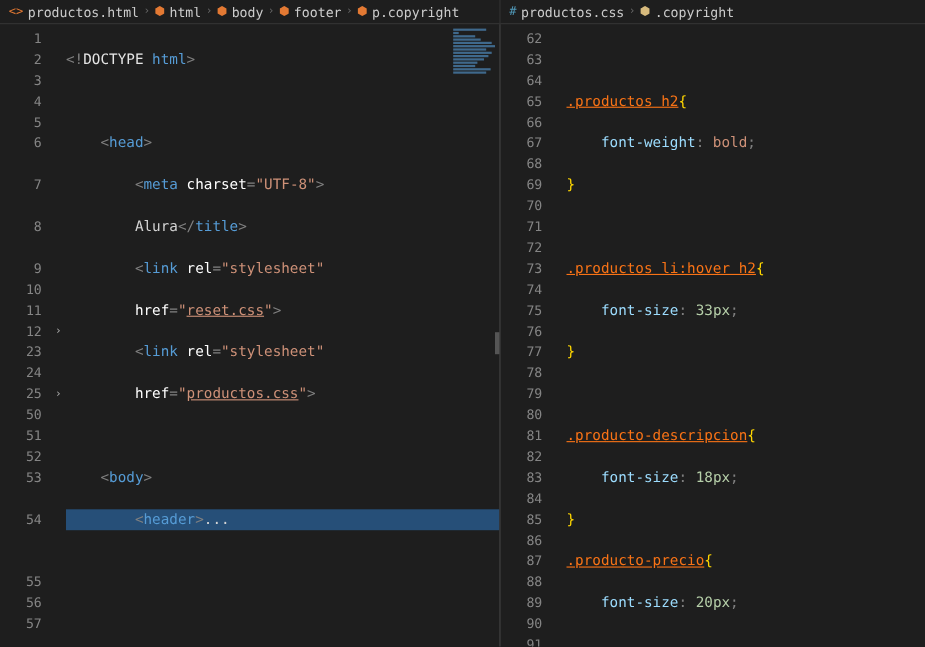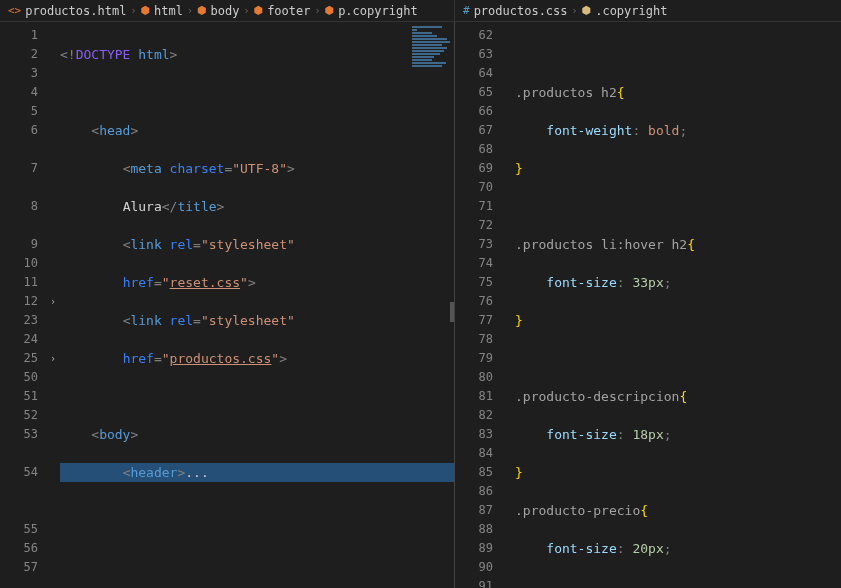--- a/index.html
+++ b/index.html
@@ -78,27 +78,27 @@
   line-height: 19px;
   font-size: 13px;
 }
 .code .line {
   height: 19px;
   position: relative;
 }
 .code .line.folded { background: #264f78; }
 
 .t-tag { color: #569cd6; }
-.t-attr { color: #3b82f6; }
+.t-attr { color: #ffffff; }
 .t-str { color: #ce9178; }
 .t-str.u { text-decoration: underline; }
 .t-punct { color: #808080; }
-.t-doctype { color: #8b5cf6; }
+.t-doctype { color: #e5e5e5; }
 .t-text { color: #d4d4d4; }
-.t-sel { color: #a3a3a3; }
+.t-sel { color: #f97316; text-decoration: underline; }
 .t-prop { color: #9cdcfe; }
 .t-val { color: #ce9178; }
 .t-num { color: #b5cea8; }
 .t-br { color: #ffd700; }
 .minimap {
   position: absolute;
   right: 2px; top: 4px;
   width: 40px;
   opacity: 0.6;
 }

